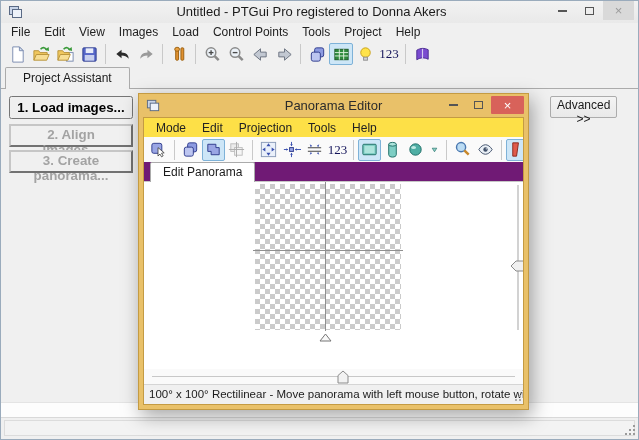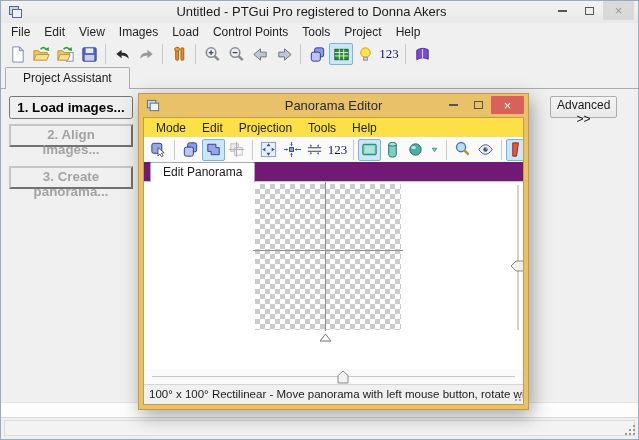--- a/index.html
+++ b/index.html
@@ -215,21 +215,21 @@
     </span>
   </div>
 
   <div class="tabrow">
     <span class="tab">Project Assistant</span>
   </div>
 
   <div class="page">
     <button class="abtn" style="top:7px;">1. Load images...</button>
     <button class="abtn" style="top:35px;" disabled="">2. Align images...</button>
-    <button class="abtn" style="top:77px;" disabled="">3. Create panorama...</button>
+    <button class="abtn" style="top:61px;" disabled="">3. Create panorama...</button>
     <button class="pushbtn advanced">Advanced &gt;&gt;</button>
     <div class="white-strip"></div>
   </div>
 
   <div class="mstatus">
     <div class="inner"></div>
     <div class="grip"></div>
   </div>
 
   <div class="editor">

